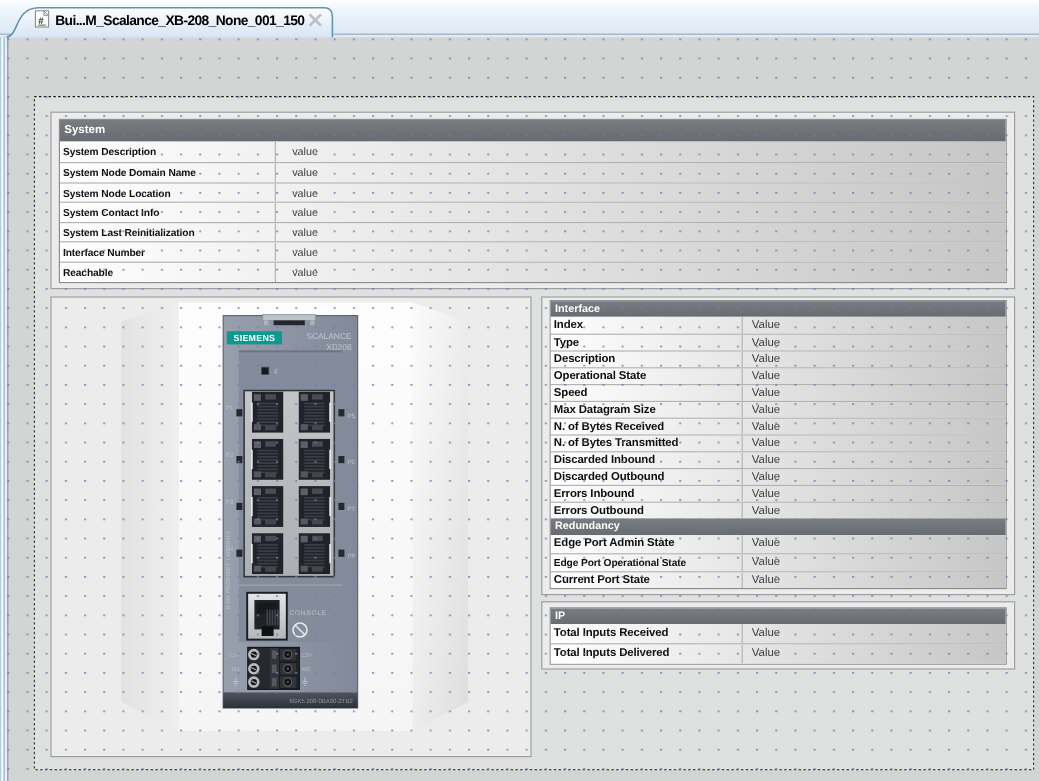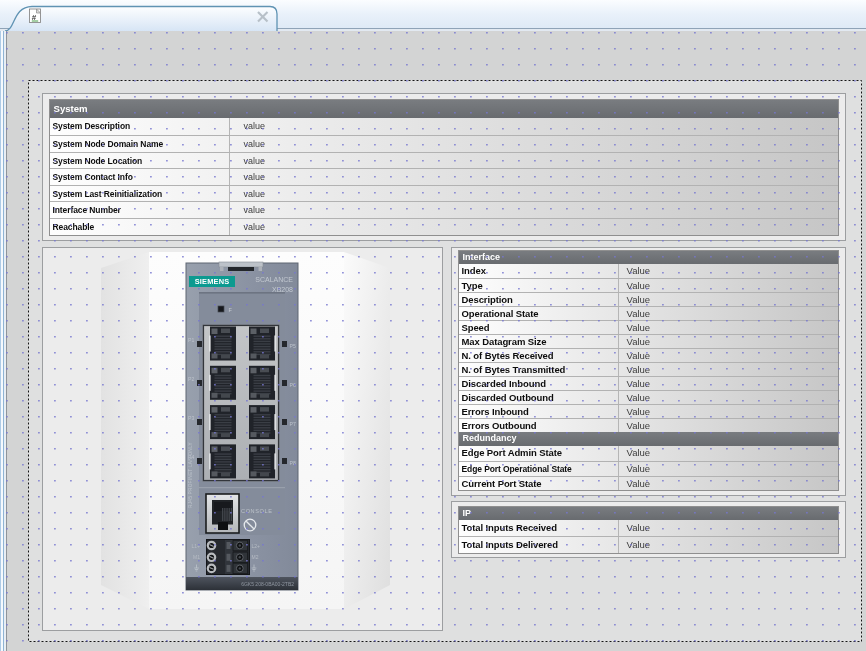--- a/index.html
+++ b/index.html
@@ -38,20 +38,21 @@
   <path d="M 5 31 C 16 30 12 7 32 6.5 L 270 6.5 Q 277 6.5 277 14 L 277 31" fill="none" stroke="#5f93b3" stroke-width="1.3"></path>
   <g>
    <rect x="29.5" y="9" width="11" height="13.5" fill="#ffffff" stroke="#8a8a8a" stroke-width="0.9"></rect>
    <path d="M 36.5 9 L 40.5 13 L 36.5 13 Z" fill="#dcdcdc" stroke="#8a8a8a" stroke-width="0.7"></path>
    <text x="31.8" y="19.8" font-size="8px" font-weight="bold" fill="#3a3a3a" font-family="Liberation Sans">#</text>
    <line x1="31.8" y1="21" x2="38.2" y2="21" stroke="#4a9e4a" stroke-width="1"></line>
   </g>
   <line x1="258" y1="12" x2="267.5" y2="21.5" stroke="#b7c0c8" stroke-width="2.2"></line>
   <line x1="267.5" y1="12" x2="258" y2="21.5" stroke="#b7c0c8" stroke-width="2.2"></line>
 </svg>
+<div class="abs" id="tabtxt">Bui...M_Scalance_XB-208_None_001_150</div>
 <div class="abs vstripe" style="left:0;width:1px;background:#aecbe6"></div>
 <div class="abs vstripe" style="left:1px;width:2px;background:#f5f9fd"></div>
 <div class="abs vstripe" style="left:3px;width:1px;background:#8fb4d4"></div>
 <div class="abs vstripe" style="left:4px;width:1.5px;background:#e8eef4"></div>
 <div class="abs vstripe" style="left:5.5px;width:1px;background:#8f9499"></div>
 <div class="abs" id="dashed"></div>
 <svg class="abs" style="left:28px;top:80px" width="834" height="562" viewBox="0 0 834 562">
       <rect x="0.5" y="0.5" width="833" height="561" fill="none" stroke="#141414" stroke-width="1" stroke-dasharray="2 2"></rect>
     </svg>
 <div class="abs panel" id="p-system"></div>

